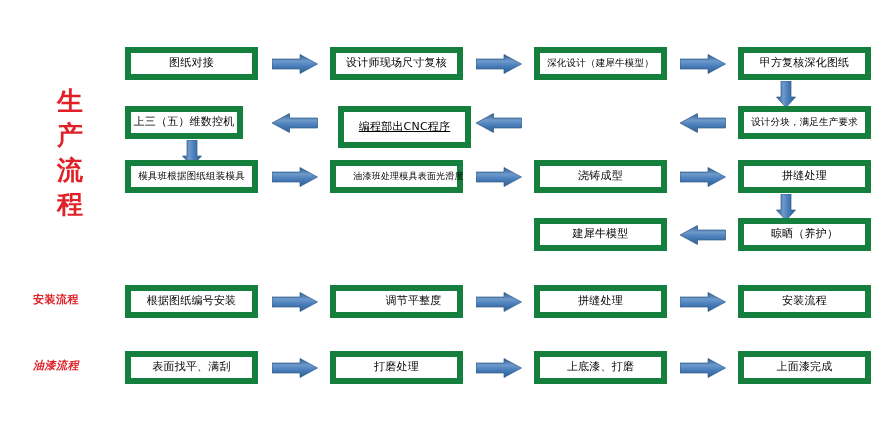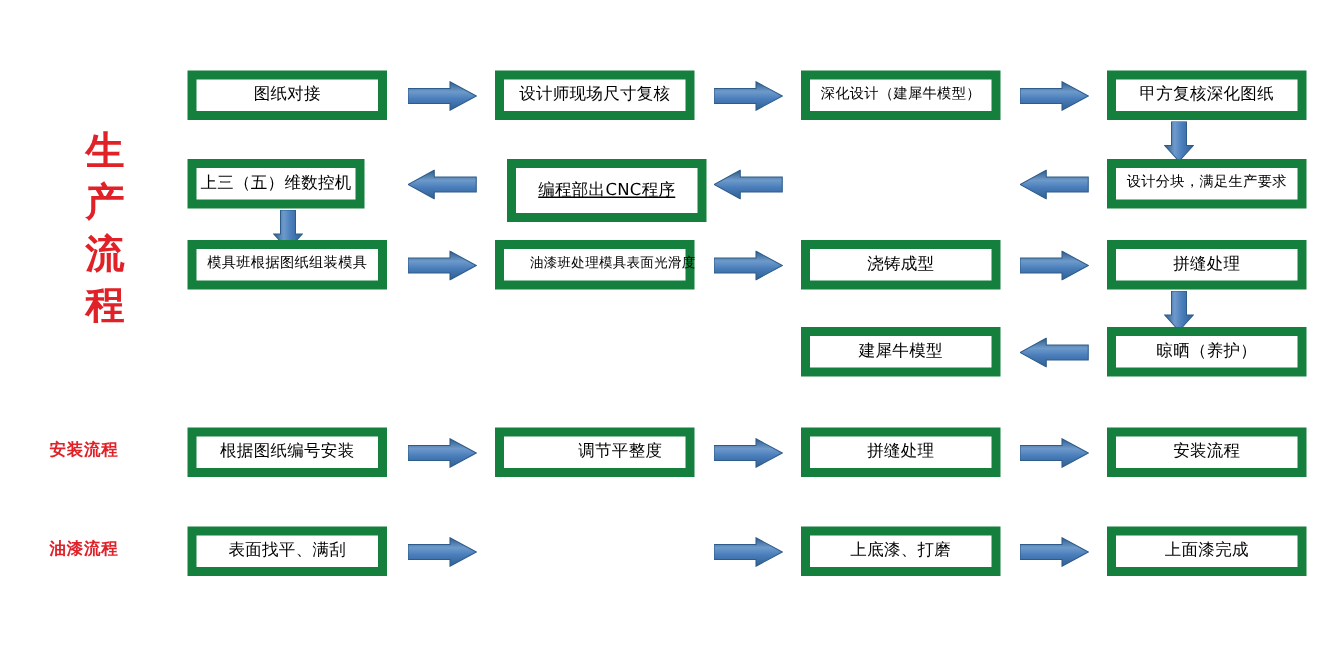--- a/index.html
+++ b/index.html
@@ -88,21 +88,21 @@
 
   <div class="stage-label vertical" style="left:53px; top:84px;">
     <div>生</div>
     <div>产</div>
     <div>流</div>
     <div>程</div>
   </div>
 
   <div class="stage-label horizontal" style="left:33px; top:292px;">安装流程</div>
 
-  <div class="stage-label horizontal" style="left:33px; top:358px;">油漆流程</div>
+  <div class="stage-label horizontal" style="left:33px; top:358px;font-style:italic;">油漆流程</div>
 
   <div class="box" style="left:125px; top:47px; width:133px; height:33px;">图纸对接</div>
   <div class="box" style="left:330px; top:47px; width:133px; height:33px;">设计师现场尺寸复核</div>
   <div class="box small" style="left:534px; top:47px; width:133px; height:33px;">深化设计（建犀牛模型）</div>
   <div class="box" style="left:738px; top:47px; width:133px; height:33px;">甲方复核深化图纸</div>
 
   <div class="arrow" style="left:272px; top:54px;">
     <svg width="46" height="20" viewBox="0 0 46 20">
       <polygon points="0,5 28,5 28,0.5 45.5,10 28,19.5 28,15 0,15" fill="url(#gradH)" stroke="#2e5c8a" stroke-width="0.7"></polygon>
     </svg>
@@ -201,20 +201,21 @@
       <polygon points="0,5 28,5 28,0.5 45.5,10 28,19.5 28,15 0,15" fill="url(#gradH)" stroke="#2e5c8a" stroke-width="0.7"></polygon>
     </svg>
   </div>
   <div class="arrow" style="left:680px; top:292px;">
     <svg width="46" height="20" viewBox="0 0 46 20">
       <polygon points="0,5 28,5 28,0.5 45.5,10 28,19.5 28,15 0,15" fill="url(#gradH)" stroke="#2e5c8a" stroke-width="0.7"></polygon>
     </svg>
   </div>
 
   <div class="box" style="left:125px; top:351px; width:133px; height:33px;">表面找平、满刮</div>
+  <div class="box" style="left:330px; top:351px; width:133px; height:33px;">打磨处理</div>
   <div class="box" style="left:534px; top:351px; width:133px; height:33px;">上底漆、打磨</div>
   <div class="box" style="left:738px; top:351px; width:133px; height:33px;">上面漆完成</div>
 
   <div class="arrow" style="left:272px; top:358px;">
     <svg width="46" height="20" viewBox="0 0 46 20">
       <polygon points="0,5 28,5 28,0.5 45.5,10 28,19.5 28,15 0,15" fill="url(#gradH)" stroke="#2e5c8a" stroke-width="0.7"></polygon>
     </svg>
   </div>
   <div class="arrow" style="left:476px; top:358px;">
     <svg width="46" height="20" viewBox="0 0 46 20">

